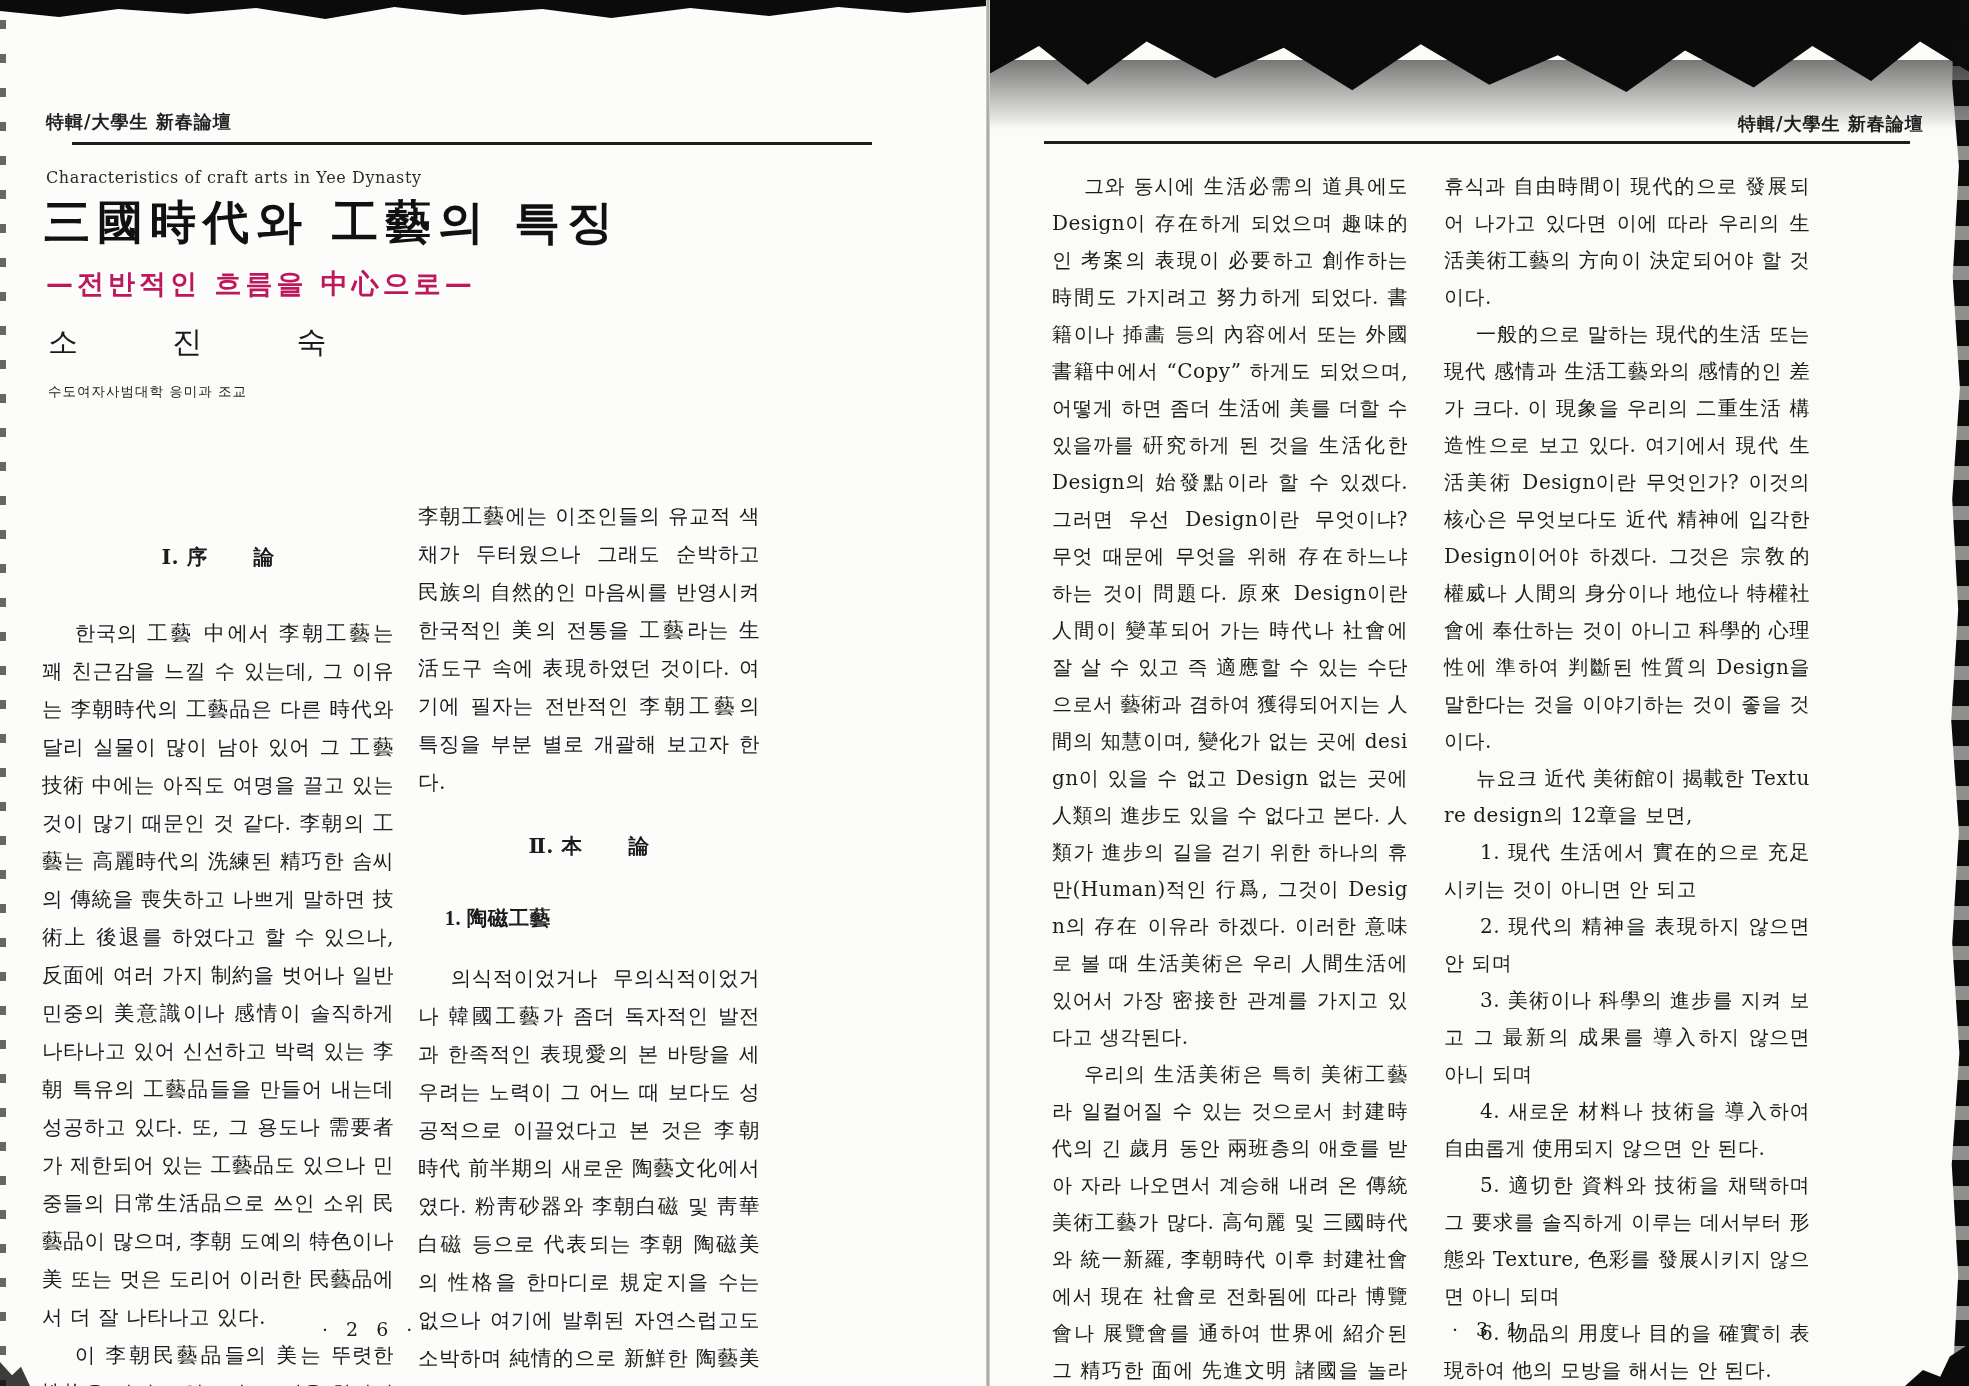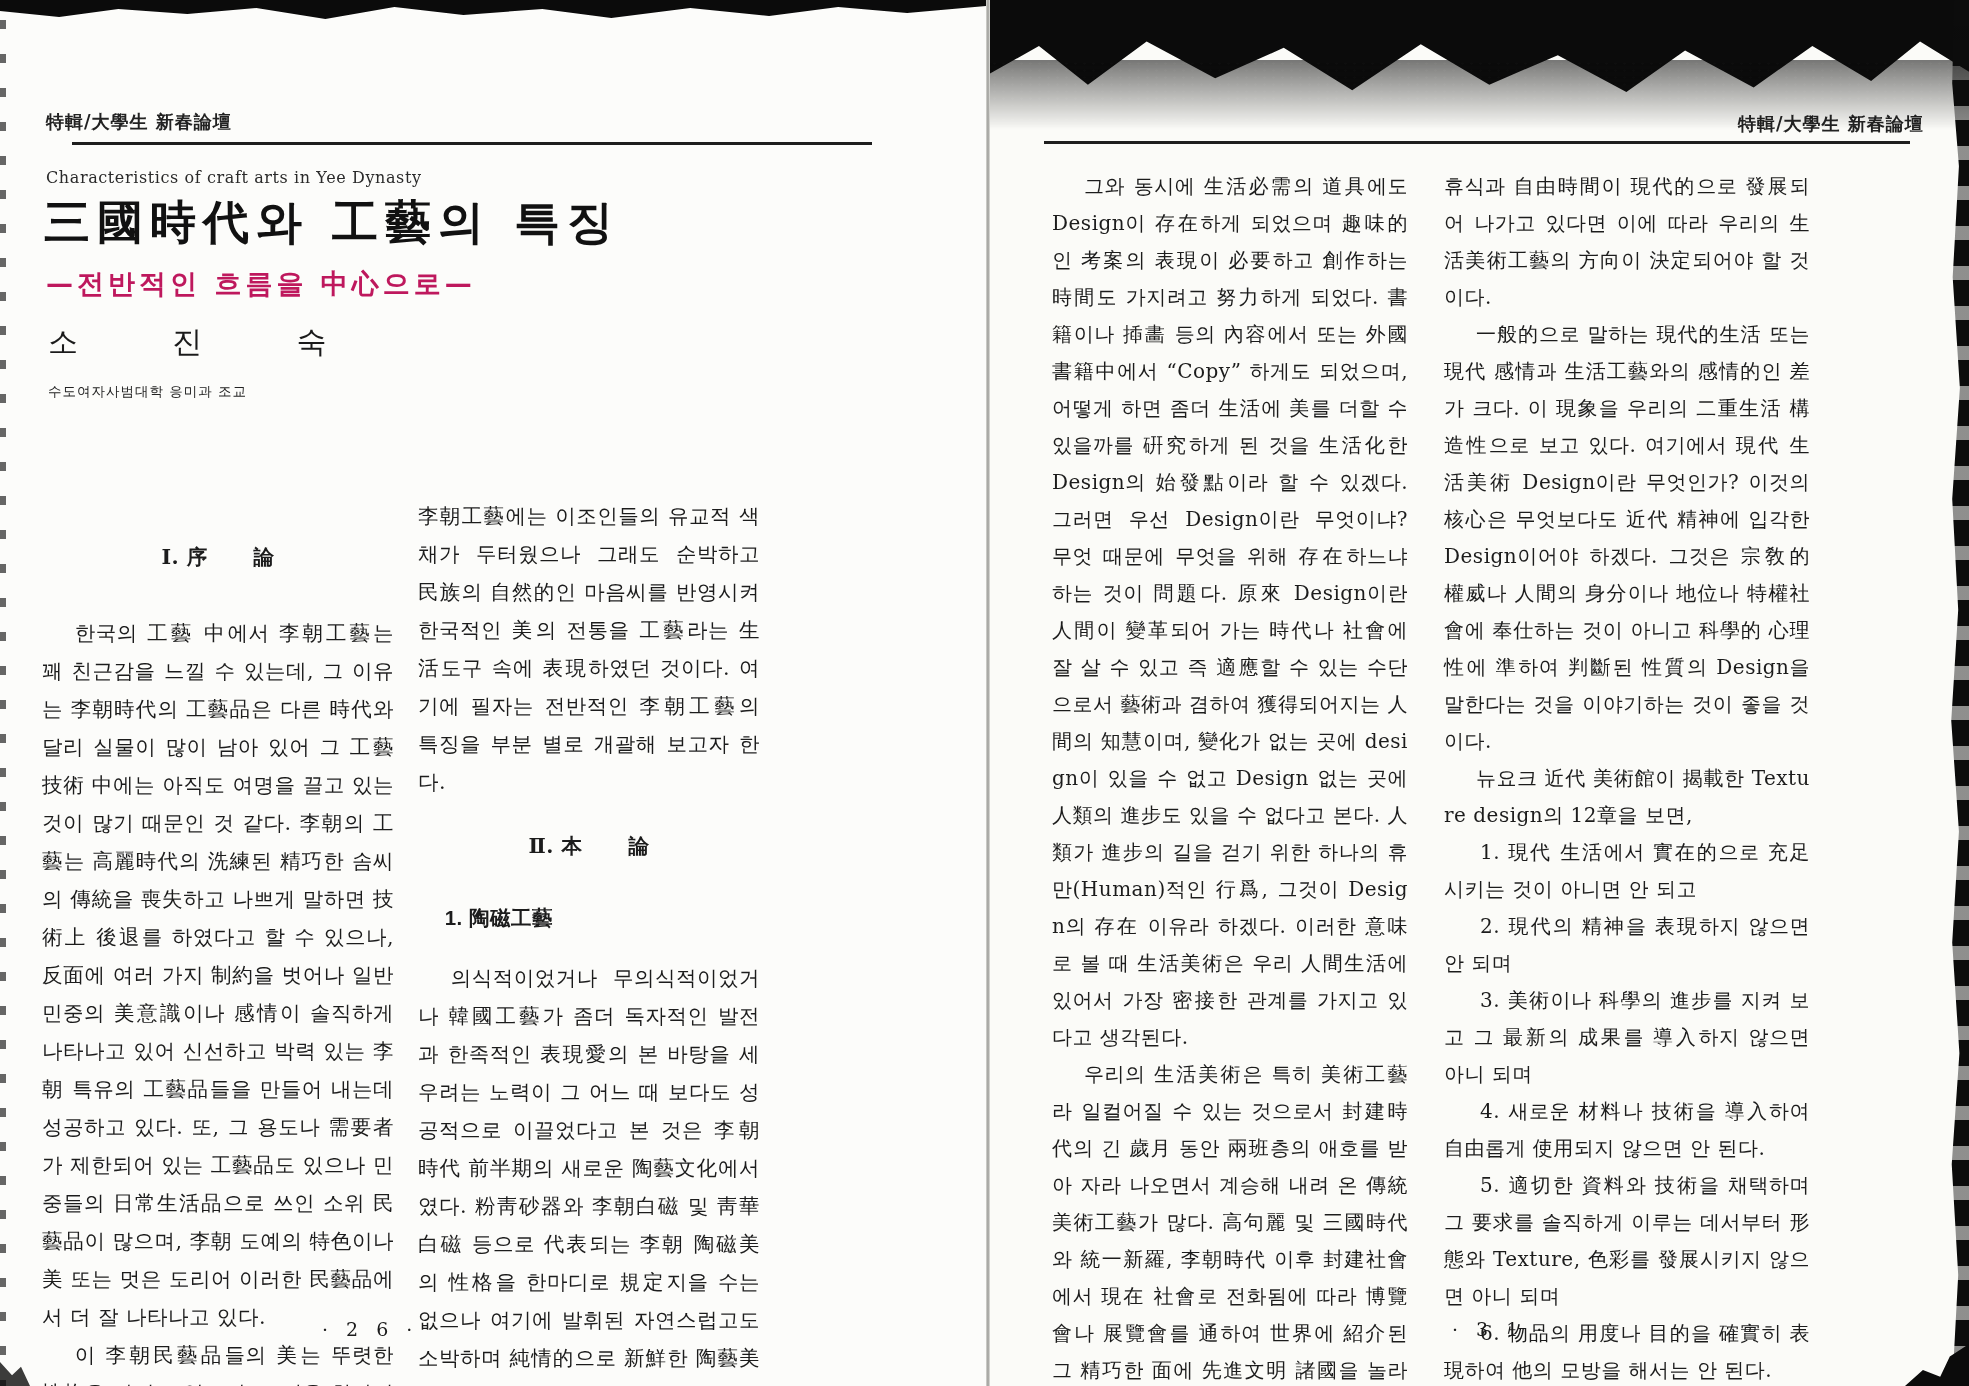--- a/index.html
+++ b/index.html
@@ -97,21 +97,21 @@
   #rp-col2 { left:1444px; top:168px; width:366px; }
   #rp-col1 p, #rp-col2 p { line-height:37px; font-size:20px; }
 
   .section-heading {
     font-size:30px; font-weight:bold; text-align:center; letter-spacing:2px;
     white-space:pre; text-indent:0;
   }
   #sec1-heading { margin:108px 0 38px 0; }
   #sec2-heading { margin:26px 0 34px 0; }
   .sub-heading {
-    font-family:Liberation Sans, sans-serif;
+    font-family:Liberation Serif, serif;
     font-size:21px; font-weight:bold; letter-spacing:1px;
     text-align:left; text-indent:1.3em; margin:0 0 22px 0;
   }
   .list-item { text-indent:1.8em; }
 
   
   .page-number {
     position:absolute; font-size:19px; letter-spacing:6px; color:#1a1a1a; white-space:pre;
   }
   #pagenum-left  { left:322px;  top:1318px; }

